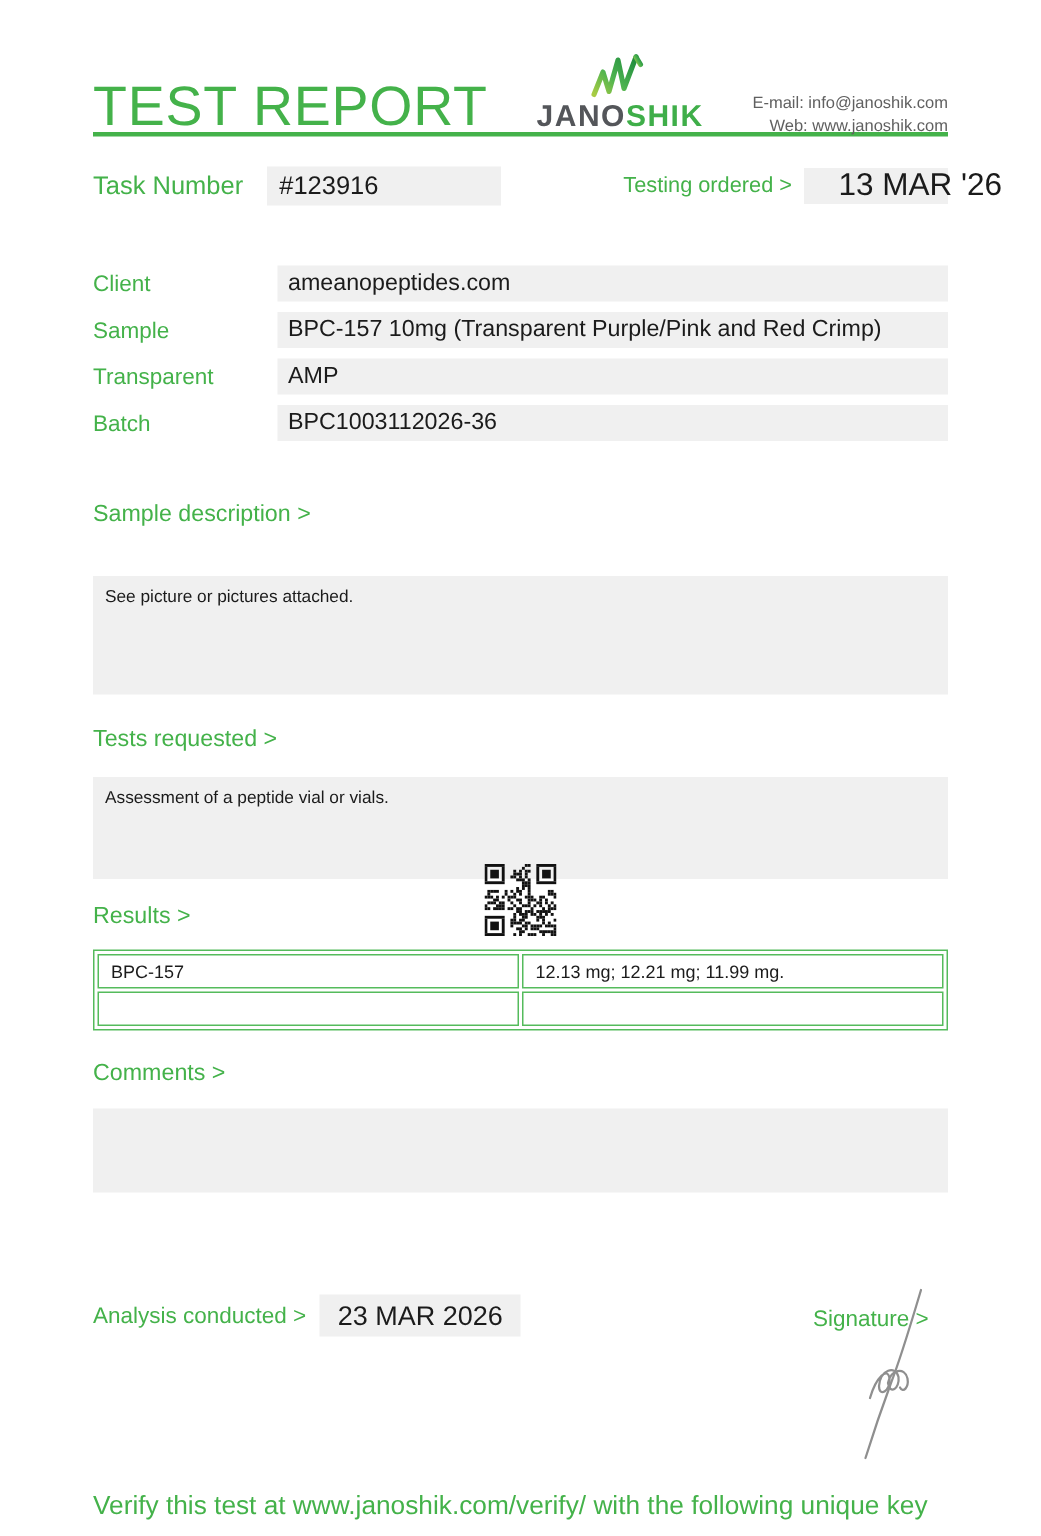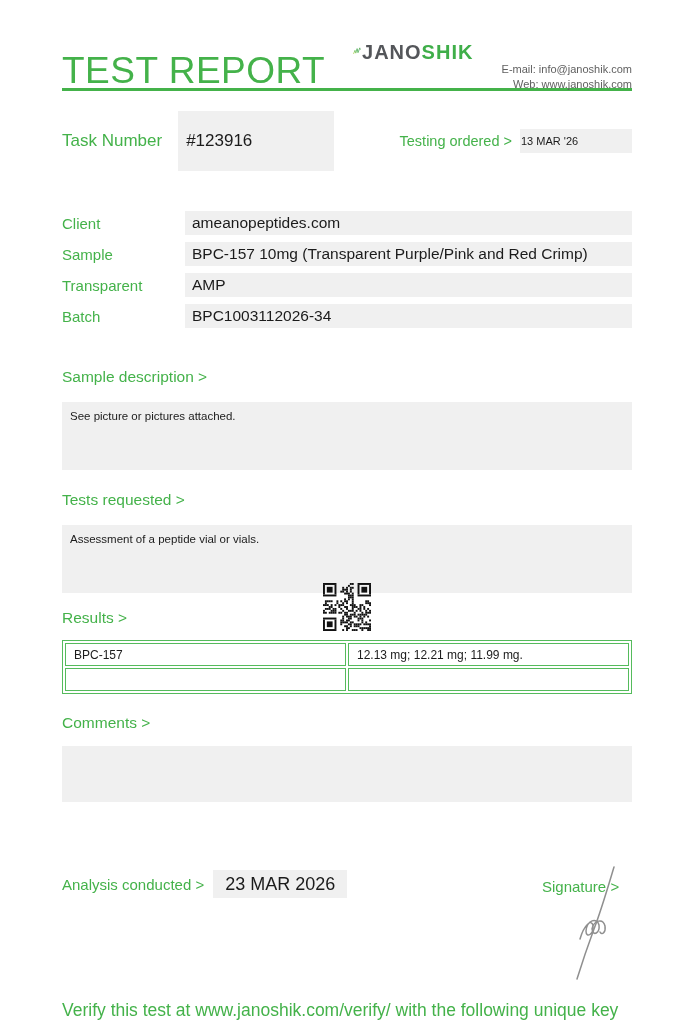--- a/index.html
+++ b/index.html
@@ -16,50 +16,50 @@
     font-family:"Liberation Sans","DejaVu Sans",sans-serif;
     color:var(--ink);
     overflow:hidden;
   }
   .page{width:694px;height:1024px;background:#fff;position:relative;}
   .content{margin:0 62px;width:570px;}
 
   
   .header{display:flex;justify-content:space-between;align-items:flex-start;padding-top:36px;height:78px;}
   .report-title{font-size:37px;font-weight:400;letter-spacing:.5px;color:var(--accent);margin-top:16px;line-height:1;}
-  .logo{display:flex;flex-direction:row;align-items:center;width:120px;}
+  .logo{display:flex;flex-direction:column;align-items:center;width:120px;}
   .logo-icon{width:42px;height:30px;}
   .logo-text{font-size:20px;font-weight:700;letter-spacing:1px;line-height:1;margin-top:2px;}
   .logo-jano{color:#54565a;}
   .logo-shik{color:#3fae49;}
   .contact{margin-top:26px;text-align:right;font-size:11px;line-height:15px;color:var(--gray);}
 
   .green-rule{border:none;border-top:3px solid var(--accent);margin-top:10px;}
 
   
   .task-row{display:flex;justify-content:space-between;margin-top:20px;}
   .task-left{display:flex;align-items:center;}
   .task-label{color:var(--accent);font-size:17px;}
-  .task-box{margin-left:16px;background:var(--boxbg);width:156px;padding:19px 8px;font-size:17px;line-height:22px;}
+  .task-box{margin-left:16px;background:var(--boxbg);width:156px;padding:2px 8px;font-size:17px;line-height:22px;}
   .dates{display:flex;flex-direction:row;gap:7px;}
   .date-line{display:flex;align-items:center;justify-content:flex-end;}
   .date-label{color:var(--accent);font-size:14.5px;margin-right:8px;}
-  .date-box{background:var(--boxbg);width:112px;padding:1px 1px;font-size:11px;line-height:22px;white-space:nowrap;}
+  .date-box{background:var(--boxbg);width:96px;padding:1px 23px;font-size:21px;line-height:22px;white-space:nowrap;}
 
   
   .info{margin-top:40px;}
   .info-row{display:flex;margin-bottom:7px;align-items:center;}
   .info-label{width:123px;flex:none;color:var(--accent);font-size:15px;}
   .info-value{flex:1;background:var(--boxbg);padding:2px 7px;font-size:15.5px;line-height:20px;white-space:nowrap;}
 
   
   .sec-heading{color:var(--accent);font-size:15.5px;}
   .sec-box{background:var(--boxbg);font-size:11.5px;padding:7px 8px;line-height:14px;}
   .sample-desc-h{margin-top:40px;}
-  .sample-desc-box{margin-top:16px;height:68px;}
+  .sample-desc-box{margin-top:32px;height:79px;}
   .tests-req-h{margin-top:21px;}
   .tests-req-box{margin-top:16px;height:68px;}
 
   
   .results{position:relative;margin-top:16px;}
   .qr{position:absolute;top:-26px;left:261px;width:48px;height:48px;}
   .qr rect{fill:#111;}
   .results-table{width:100%;margin-top:13px;border:1px solid var(--tblborder);border-collapse:separate;border-spacing:2px;}
   .results-table td{border:1px solid var(--tblborder);height:23px;padding:1px 8px;font-size:12px;}
   .results-table td.c1{width:50%;}
@@ -134,21 +134,21 @@
       <div class="info-row">
         <span class="info-label">Sample</span>
         <span class="info-value">BPC-157 10mg (Transparent Purple/Pink and Red Crimp)</span>
       </div>
       <div class="info-row">
         <span class="info-label">Transparent</span>
         <span class="info-value">AMP</span>
       </div>
       <div class="info-row">
         <span class="info-label">Batch</span>
-        <span class="info-value">BPC1003112026-34</span>
+        <span class="info-value">BPC1003112026-36</span>
       </div>
     </div>
 
     <div class="sec-heading sample-desc-h">Sample description &gt;</div>
     <div class="sec-box sample-desc-box">See picture or pictures attached.</div>
 
     <div class="sec-heading tests-req-h">Tests requested &gt;</div>
     <div class="sec-box tests-req-box">Assessment of a peptide vial or vials.</div>
 
     <div class="results">

